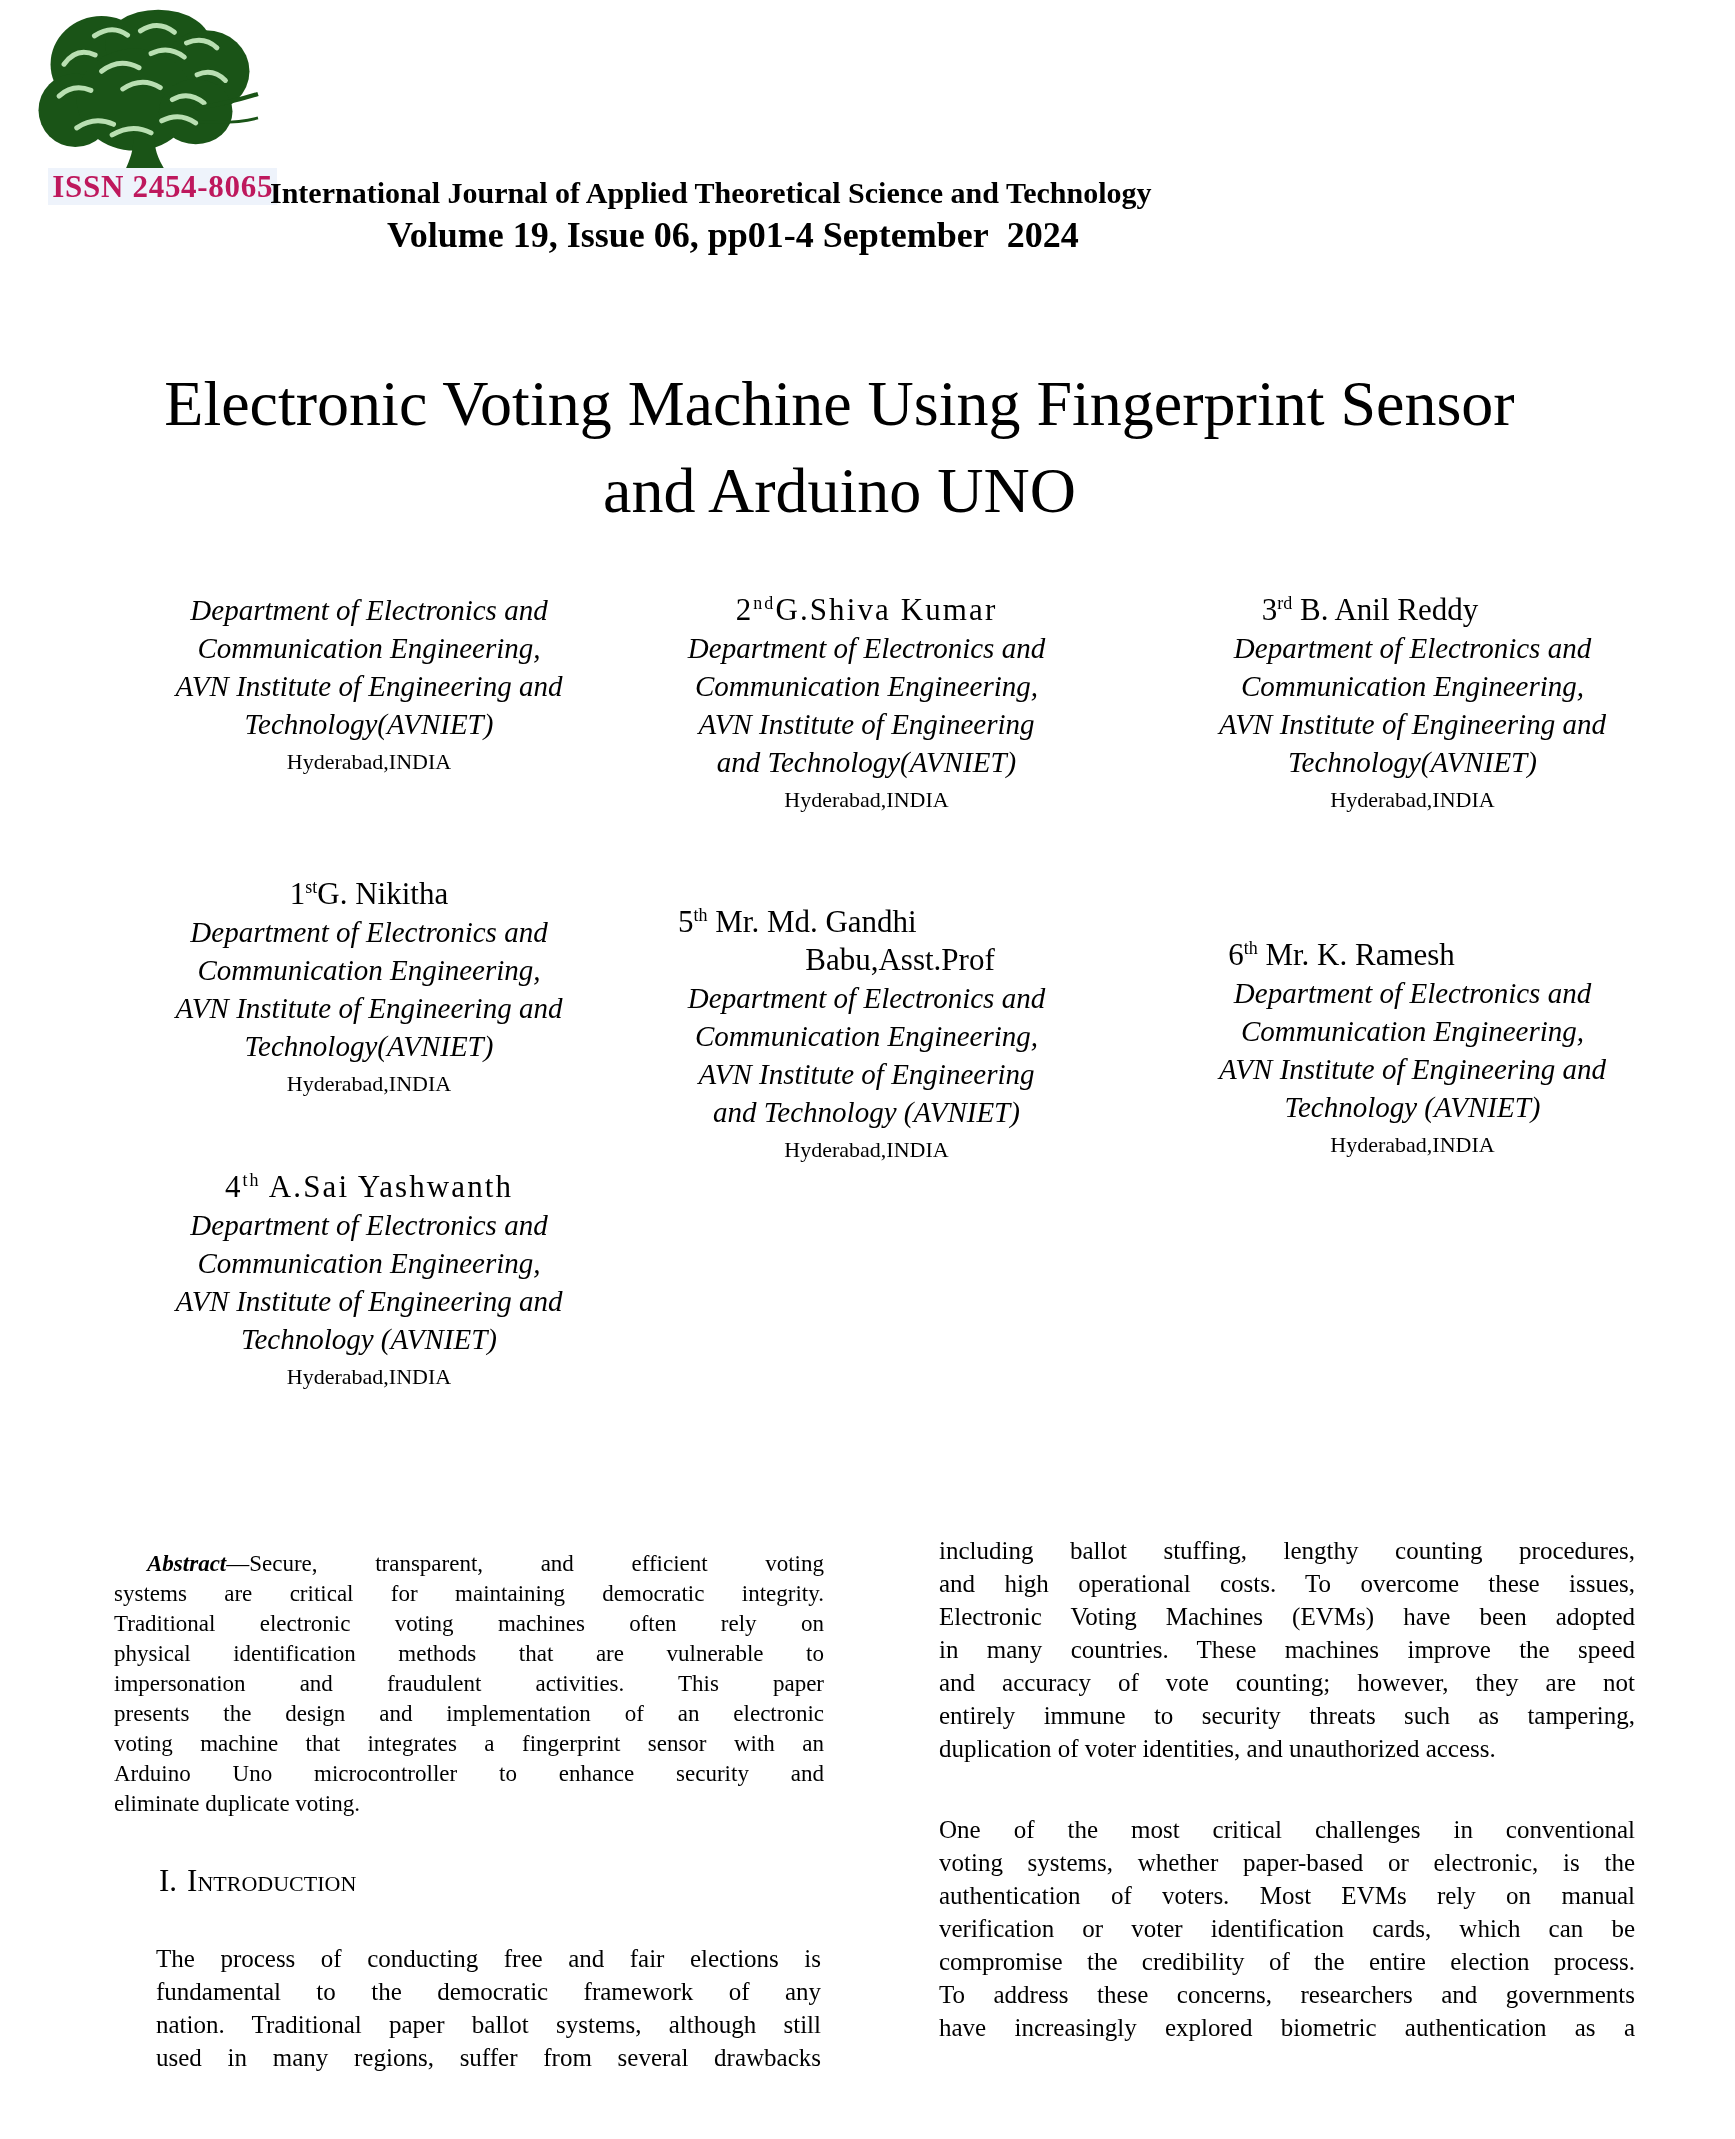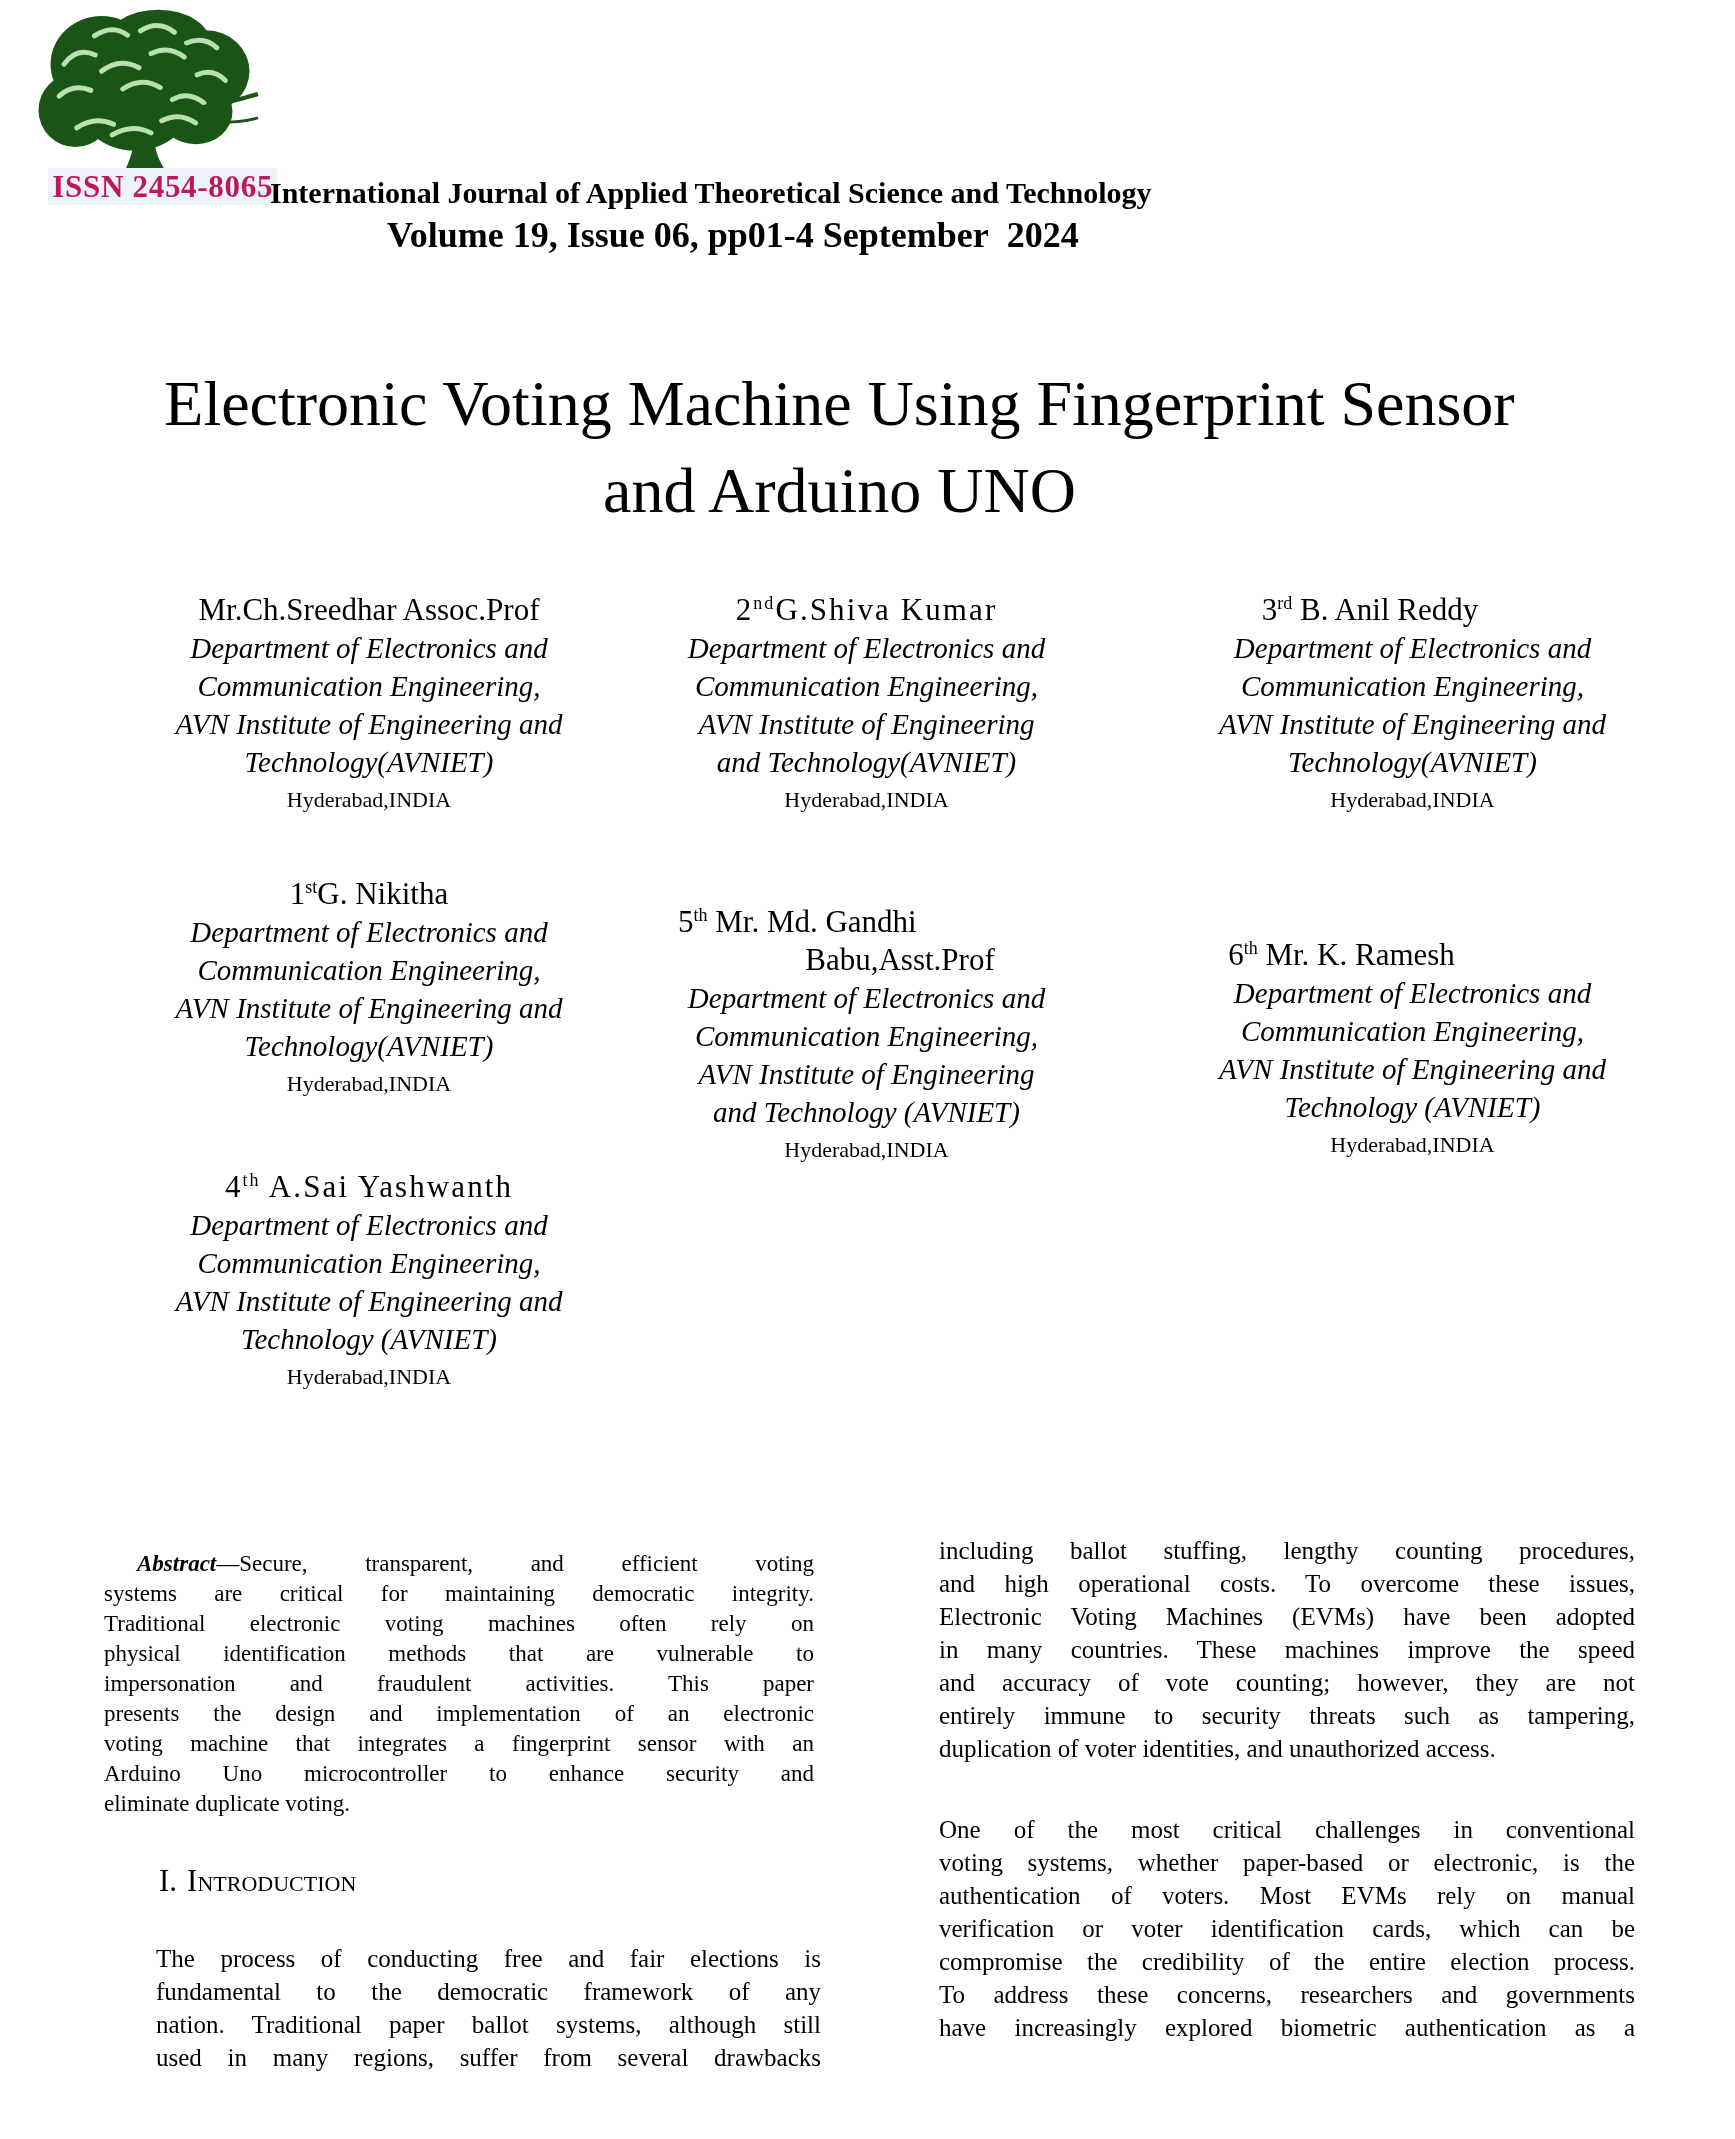--- a/index.html
+++ b/index.html
@@ -102,21 +102,20 @@
     <span class="issn">ISSN 2454-8065</span>
   </div>
 
   <div class="abs jline1" style="left:270px;top:176px;">International Journal of Applied Theoretical Science and Technology</div>
   <div class="abs jline2" style="left:387px;top:214px;">Volume 19, Issue 06, pp01-4 September&nbsp; 2024</div>
 
   <div class="abs title-line" style="left:-28px;top:369px;">Electronic Voting Machine Using Fingerprint Sensor</div>
   <div class="abs title-line" style="left:-28px;top:456px;">and Arduino UNO</div>
 
   <div class="abs author" style="left:99px;top:591px;width:540px;">
-    <div class="a-name"><span></span><sup></sup><span>Mr.Ch.Sreedhar Assoc.Prof</span></div>
     <div class="a-aff">Department of Electronics and</div>
     <div class="a-aff">Communication Engineering,</div>
     <div class="a-aff">AVN Institute of Engineering and</div>
     <div class="a-aff">Technology(AVNIET)</div>
     <div class="a-city">Hyderabad,INDIA</div>
   </div>
 
   <div class="abs author" style="left:611px;top:591px;width:511px;">
     <div class="a-name lsp"><span>2</span><sup>nd</sup><span>G.Shiva Kumar</span></div>
     <div class="a-aff">Department of Electronics and</div>
@@ -165,21 +164,21 @@
 
   <div class="abs author" style="left:99px;top:1168px;width:540px;">
     <div class="a-name lsp"><span>4</span><sup>th</sup><span> A.Sai Yashwanth</span></div>
     <div class="a-aff">Department of Electronics and</div>
     <div class="a-aff">Communication Engineering,</div>
     <div class="a-aff">AVN Institute of Engineering and</div>
     <div class="a-aff">Technology (AVNIET)</div>
     <div class="a-city">Hyderabad,INDIA</div>
   </div>
 
-  <div class="abs" style="left:104px;top:1549px;width:710px;">
+  <div class="abs" style="left:114px;top:1549px;width:710px;">
     <div class="abs-line" style="padding-left:33px;"><span class="abs-label">Abstract</span><span>—</span><span>Secure, transparent, and efficient voting</span></div>
     <div class="abs-line">systems are critical for maintaining democratic integrity.</div>
     <div class="abs-line">Traditional electronic voting machines often rely on</div>
     <div class="abs-line">physical identification methods that are vulnerable to</div>
     <div class="abs-line">impersonation and fraudulent activities. This paper</div>
     <div class="abs-line">presents the design and implementation of an electronic</div>
     <div class="abs-line">voting machine that integrates a fingerprint sensor with an</div>
     <div class="abs-line">Arduino Uno microcontroller to enhance security and</div>
     <div class="abs-line abs-last">eliminate duplicate voting.</div>
   </div>

